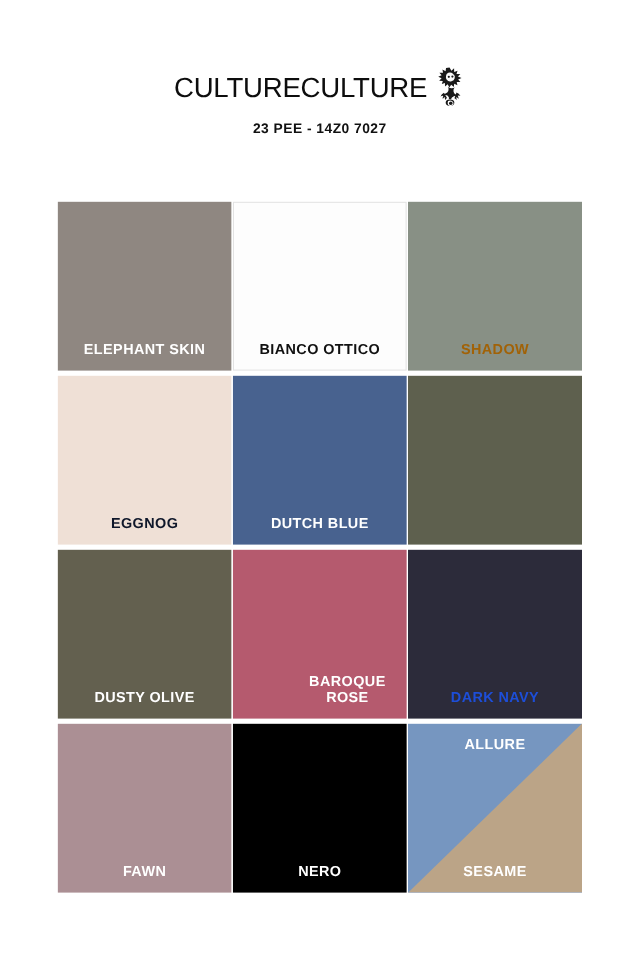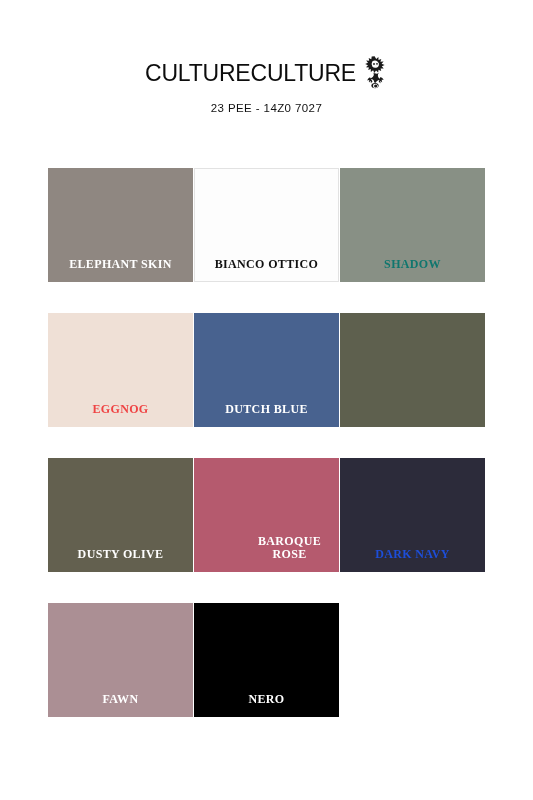--- a/index.html
+++ b/index.html
@@ -49,45 +49,44 @@
   }
   .brand-mark {
     display: block;
     width: 26px;
     height: 34px;
     margin-top: -3px;
   }
   .doc-code {
     margin-top: 13px;
     font-size: 11.5px;
-    font-weight: 400;
+    font-weight: 700;
     letter-spacing: 0.4px;
     color: #111111;
   }
 
   
   .grid {
     position: absolute;
     left: 48px;
     top: 168px;
     width: 437px;
     display: grid;
     grid-template-columns: repeat(3, 145px);
     grid-template-rows: repeat(4, 141px);
     column-gap: 1px;
     row-gap: 4px;
   }
 
   .swatch {
     position: relative;
     width: 145px;
-    height: 114px;
+    height: 141px;
     overflow: hidden;
     box-sizing: border-box;
-    font-family: Liberation Serif, serif;
   }
   .swatch .fill {
     position: absolute;
     inset: 0;
   }
   .swatch.outlined .fill {
     border: 1px solid #e2e2e2;
   }
   .swatch-label {
     position: absolute;
@@ -150,25 +149,25 @@
       <div class="swatch">
         <div class="fill" style="background: rgb(143, 135, 129);"></div>
         <div class="swatch-label" style="color: rgb(255, 255, 255);">ELEPHANT SKIN</div>
       </div>
       <div class="swatch outlined">
         <div class="fill" style="background: rgb(253, 253, 253);"></div>
         <div class="swatch-label dark" style="color: rgb(17, 17, 17);">BIANCO OTTICO</div>
       </div>
       <div class="swatch">
         <div class="fill" style="background: rgb(136, 144, 133);"></div>
-        <div class="swatch-label" style="color: #0f766e;">SHADOW</div>
+        <div class="swatch-label" style="color: #a16207;">SHADOW</div>
       </div>
       <div class="swatch">
         <div class="fill" style="background: rgb(239, 224, 214);"></div>
-        <div class="swatch-label" style="color: #ef4444;">EGGNOG</div>
+        <div class="swatch-label" style="color: #0f172a;">EGGNOG</div>
       </div>
       <div class="swatch">
         <div class="fill" style="background: rgb(72, 98, 143);"></div>
         <div class="swatch-label" style="color: rgb(255, 255, 255);">DUTCH BLUE</div>
       </div>
       <div class="swatch">
         <div class="fill" style="background: rgb(94, 96, 78);"></div>
       </div>
       <div class="swatch">
         <div class="fill" style="background: rgb(99, 96, 79);"></div>
@@ -183,15 +182,21 @@
         <div class="swatch-label" style="color: #1d4ed8;">DARK NAVY</div>
       </div>
       <div class="swatch">
         <div class="fill" style="background: rgb(171, 143, 148);"></div>
         <div class="swatch-label" style="color: rgb(255, 255, 255);">FAWN</div>
       </div>
       <div class="swatch">
         <div class="fill" style="background: rgb(0, 0, 0);"></div>
         <div class="swatch-label" style="color: rgb(255, 255, 255); text-align: center;">NERO</div>
       </div>
+      <div class="swatch split">
+        <div class="tri-a" style="background: rgb(118, 150, 192);"></div>
+        <div class="tri-b" style="background: rgb(187, 164, 135); clip-path: polygon(100% 0px, 100% 100%, 0px 100%);"></div>
+        <div class="swatch-label top" style="color: rgb(255, 255, 255);">ALLURE</div>
+        <div class="swatch-label" style="color: rgb(255, 255, 255);">SESAME</div>
+      </div>
     </div>
 
 </div>
 
 </body></html>

